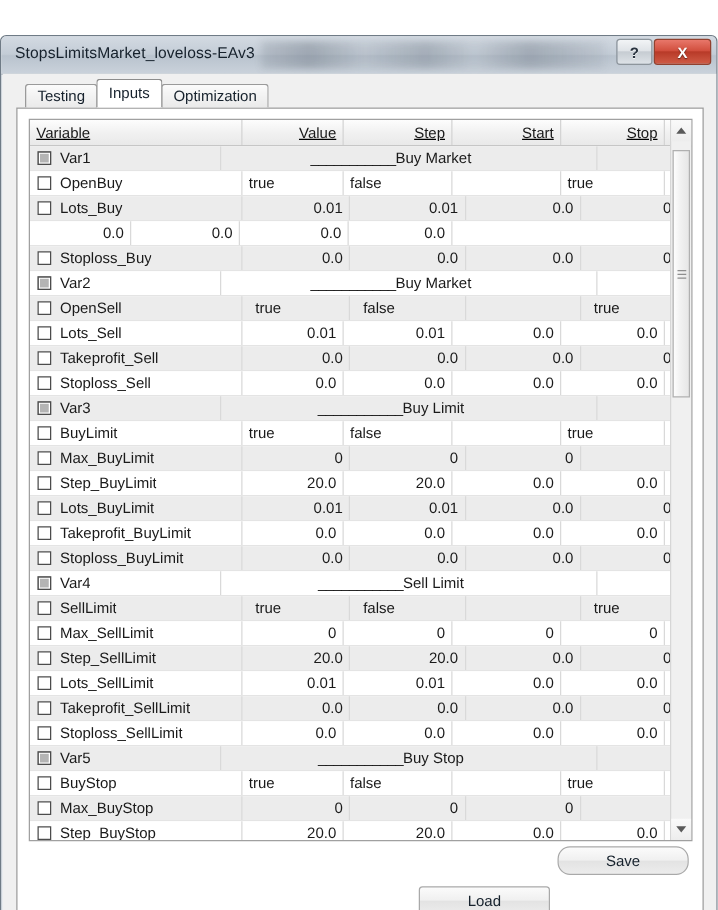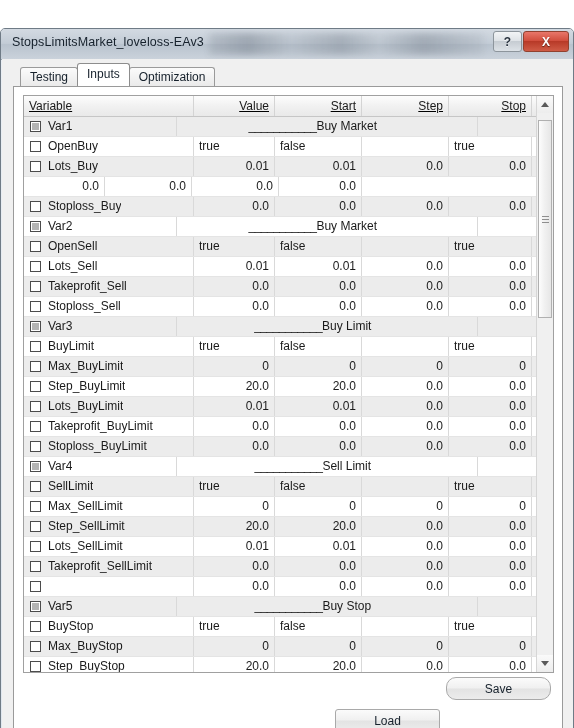--- a/index.html
+++ b/index.html
@@ -179,21 +179,21 @@
     height: 556px;
     overflow: hidden;
   }
   .grow {
     display: flex;
     height: 20px;
     box-sizing: border-box;
     border-bottom: 1px solid #e4e4e4;
     background: #ffffff;
   }
-  .grow.alt { background: #ececec; }
+  .grow.alt { background: #ececec; justify-content: space-between; }
   .cell {
     box-sizing: border-box;
     font-size: 12px;
     color: #1a1a1a;
     line-height: 19px;
     border-right: 1px solid #d9d9d9;
     padding: 0 5px;
     overflow: hidden;
     white-space: nowrap;
   }
@@ -345,22 +345,22 @@
       <div class="tab">Optimization</div>
     </div>
 
     <div class="tabpage">
 
       <div class="grid-wrap">
 
         <div class="grid-head">
           <div class="hc h-var">Variable</div>
           <div class="hc h-val">Value</div>
+          <div class="hc h-step">Step</div>
           <div class="hc h-start">Start</div>
-          <div class="hc h-step">Step</div>
           <div class="hc h-stop">Stop</div>
         </div>
 
         <div class="grid-body" id="grid-body">
             <div class="grow alt">
               <div class="cell c-var">
                 <span class="cbx grayed"></span>
                 <span class="vname">Var1</span>
               </div>
               <div class="cell c-merge"><span class="mtext"><span class="uline">___________</span>Buy Market</span></div>
@@ -572,20 +572,21 @@
                 <span class="vname">Takeprofit_SellLimit</span>
               </div>
               <div class="cell c-val">0.0</div>
               <div class="cell c-start">0.0</div>
               <div class="cell c-step">0.0</div>
               <div class="cell c-stop">0.0</div>
             </div>
             <div class="grow">
               <div class="cell c-var">
                 <span class="cbx"></span>
+                <span class="vname">Stoploss_SellLimit</span>
               </div>
               <div class="cell c-val">0.0</div>
               <div class="cell c-start">0.0</div>
               <div class="cell c-step">0.0</div>
               <div class="cell c-stop">0.0</div>
             </div>
             <div class="grow alt">
               <div class="cell c-var">
                 <span class="cbx grayed"></span>
                 <span class="vname">Var5</span>

